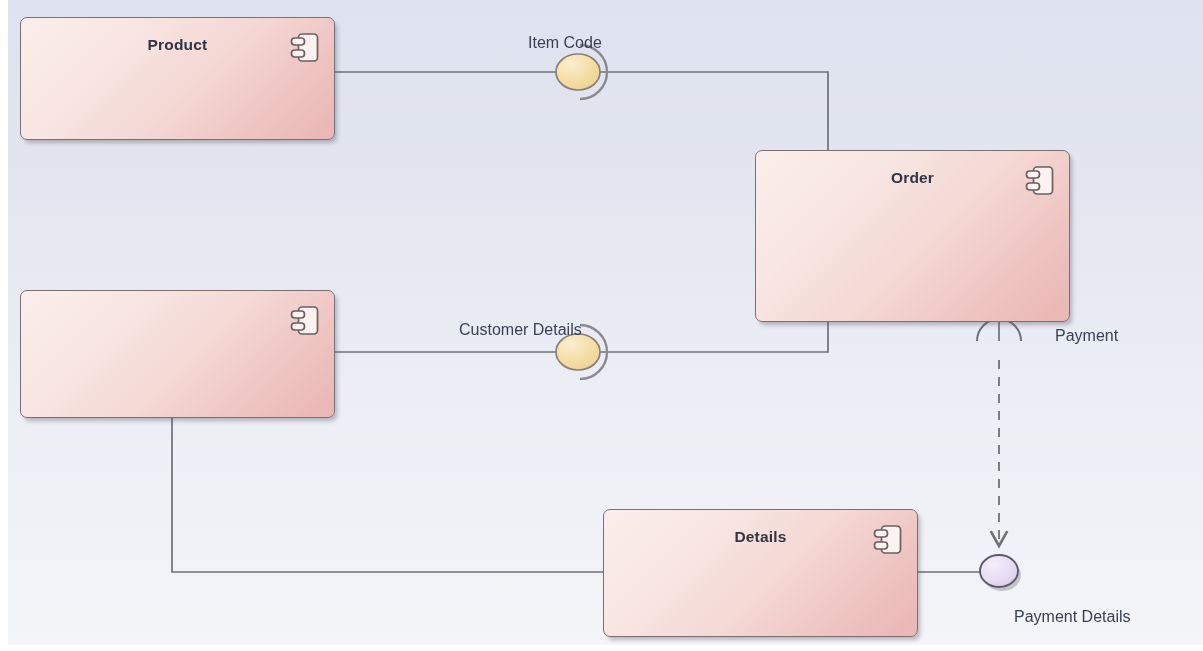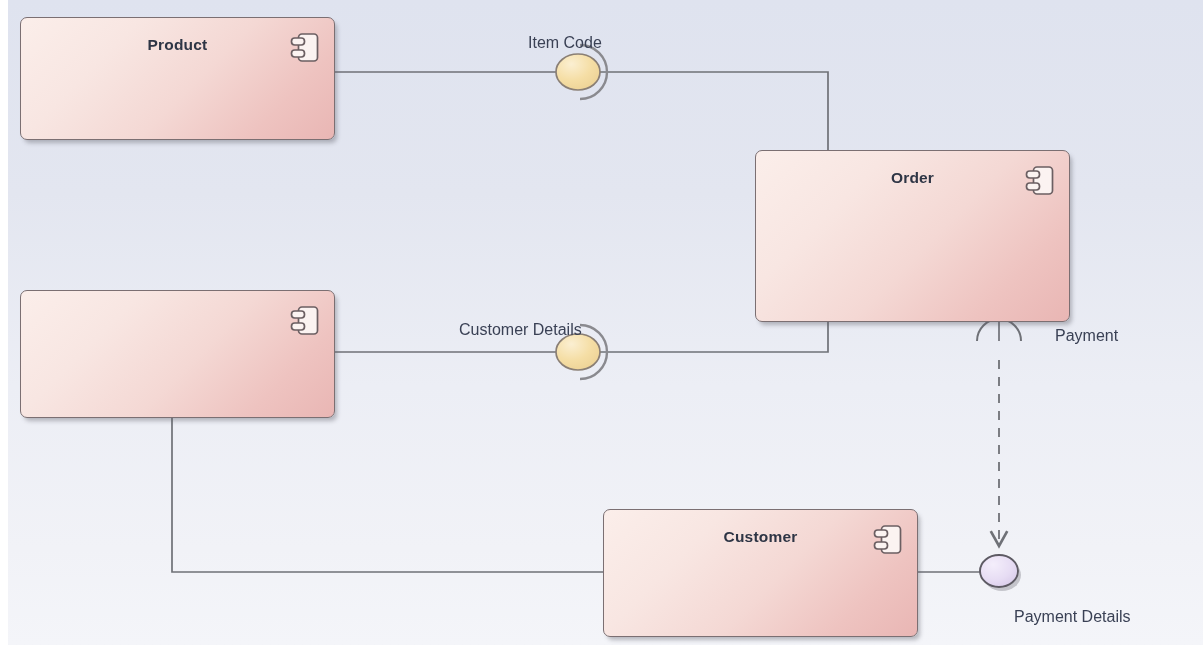--- a/index.html
+++ b/index.html
@@ -163,21 +163,21 @@
 
   <div class="component" style="left:20px; top:290px; width:315px; height:128px;">
     <svg class="comp-icon" viewBox="0 0 30 31" xmlns="http://www.w3.org/2000/svg">
       <rect x="8.5" y="2" width="19" height="27" rx="3.5" ry="3.5" fill="#fbf3f1" stroke="#6b5f62" stroke-width="1.7"></rect>
       <rect x="1.5" y="6" width="13" height="7" rx="3.2" ry="3.2" fill="#fbf3f1" stroke="#6b5f62" stroke-width="1.7"></rect>
       <rect x="1.5" y="18" width="13" height="7" rx="3.2" ry="3.2" fill="#fbf3f1" stroke="#6b5f62" stroke-width="1.7"></rect>
     </svg>
   </div>
 
   <div class="component" style="left:603px; top:509px; width:315px; height:128px;">
-    <div class="component-name">Customer</div>
+    <div class="component-name">Details</div>
     <svg class="comp-icon" viewBox="0 0 30 31" xmlns="http://www.w3.org/2000/svg">
       <rect x="8.5" y="2" width="19" height="27" rx="3.5" ry="3.5" fill="#fbf3f1" stroke="#6b5f62" stroke-width="1.7"></rect>
       <rect x="1.5" y="6" width="13" height="7" rx="3.2" ry="3.2" fill="#fbf3f1" stroke="#6b5f62" stroke-width="1.7"></rect>
       <rect x="1.5" y="18" width="13" height="7" rx="3.2" ry="3.2" fill="#fbf3f1" stroke="#6b5f62" stroke-width="1.7"></rect>
     </svg>
   </div>
 
   <div class="conn-label" style="left:528px; top:34px;">Item Code</div>
 
   <div class="conn-label" style="left:459px; top:285px;margin-top:36px;">Customer Details</div>

